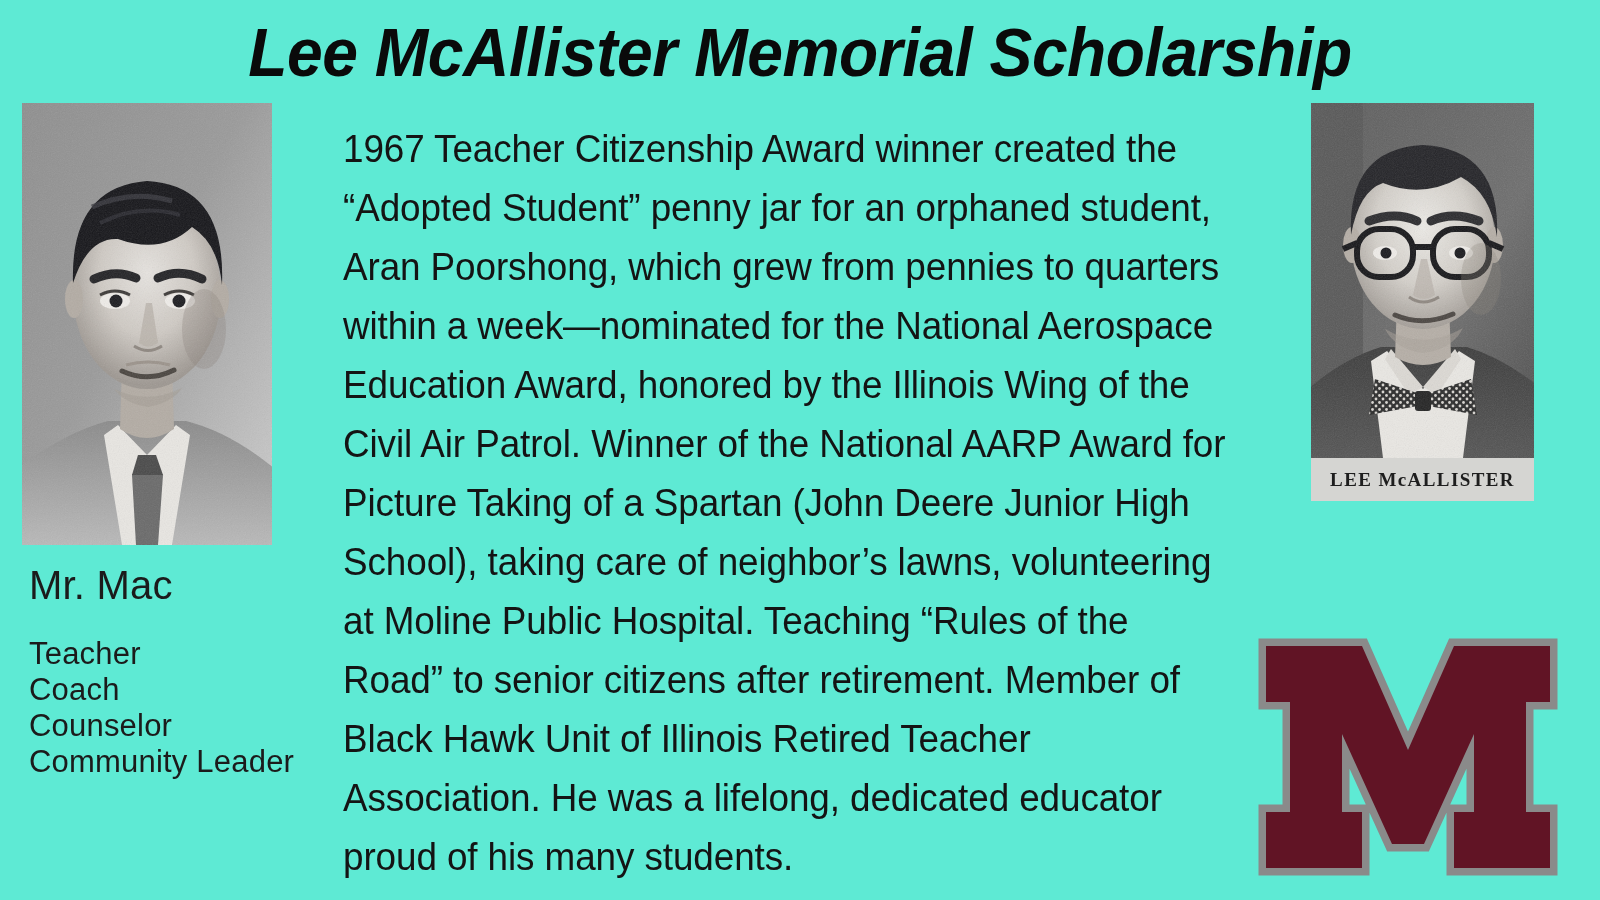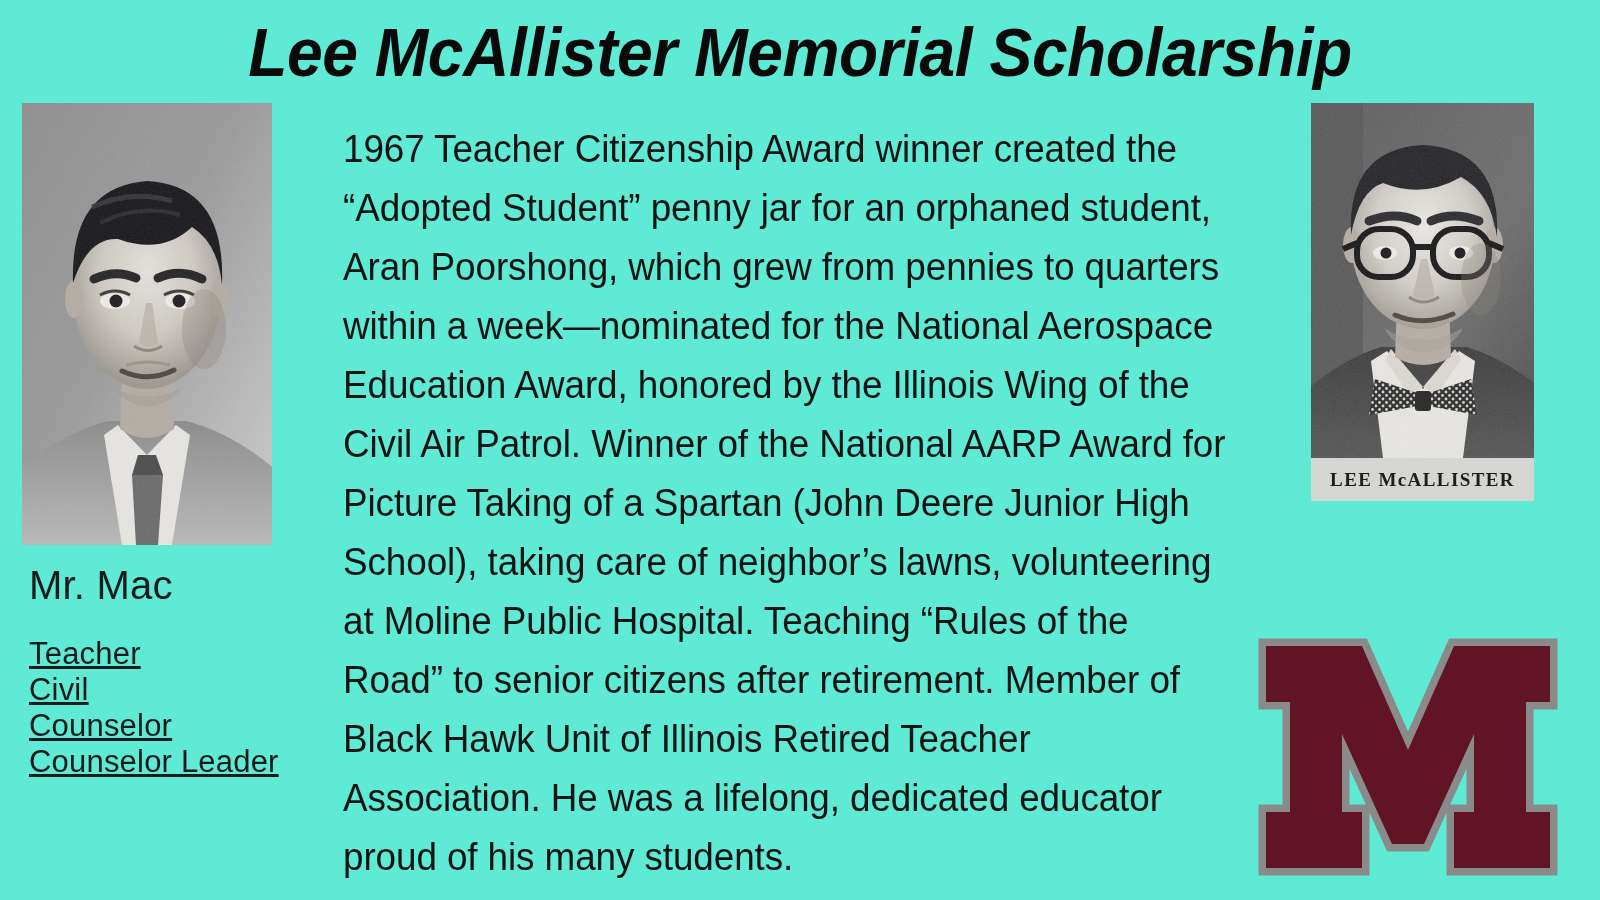--- a/index.html
+++ b/index.html
@@ -73,21 +73,21 @@
   #caption-roles {
     position: absolute;
     left: 29px;
     top: 636px;
     font-size: 31px;
     line-height: 36px;
     font-weight: 400;
     color: #1b1b1b;
     letter-spacing: 0.2px;
   }
-  #caption-roles div { white-space: nowrap; text-decoration: underline; }
+  #caption-roles div { white-space: nowrap; }
 
   
   #body-text {
     position: absolute;
     left: 343px;
     top: 120px;
     width: 912px;
     font-family: "Liberation Sans Narrow", "Liberation Sans", sans-serif;
     font-size: 38px;
     line-height: 59px;
@@ -216,23 +216,23 @@
         <ellipse cx="182" cy="226" rx="22" ry="40" fill="#8c857e" opacity="0.35"></ellipse>
         <rect width="250" height="442" filter="url(#grainL)" opacity="0.9"></rect>
       </svg>
     </div>
   </div>
 
   <div id="caption-name">Mr. Mac</div>
 
   <div id="caption-roles">
     <div>Teacher</div>
-    <div>Civil</div>
+    <div>Coach</div>
     <div>Counselor</div>
-    <div>Counselor Leader</div>
+    <div>Community Leader</div>
   </div>
 
   <div id="body-text">
     <p>1967 Teacher Citizenship Award winner created the “Adopted Student” penny jar for an orphaned student, Aran Poorshong, which grew from pennies to quarters within a week—nominated for the National Aerospace Education Award, honored by the Illinois Wing of the Civil Air Patrol. Winner of the National AARP Award for Picture Taking of a Spartan (John Deere Junior High School), taking care of neighbor’s lawns, volunteering at Moline Public Hospital. Teaching “Rules of the Road” to senior citizens after retirement. Member of Black Hawk Unit of Illinois Retired Teacher Association. He was a lifelong, dedicated educator proud of his many students.</p>
   </div>
 
   <div id="right-photo-wrap">
     <div id="right-photo-img">
       <svg viewBox="0 0 223 355" preserveAspectRatio="none" aria-hidden="true">
         <defs>

